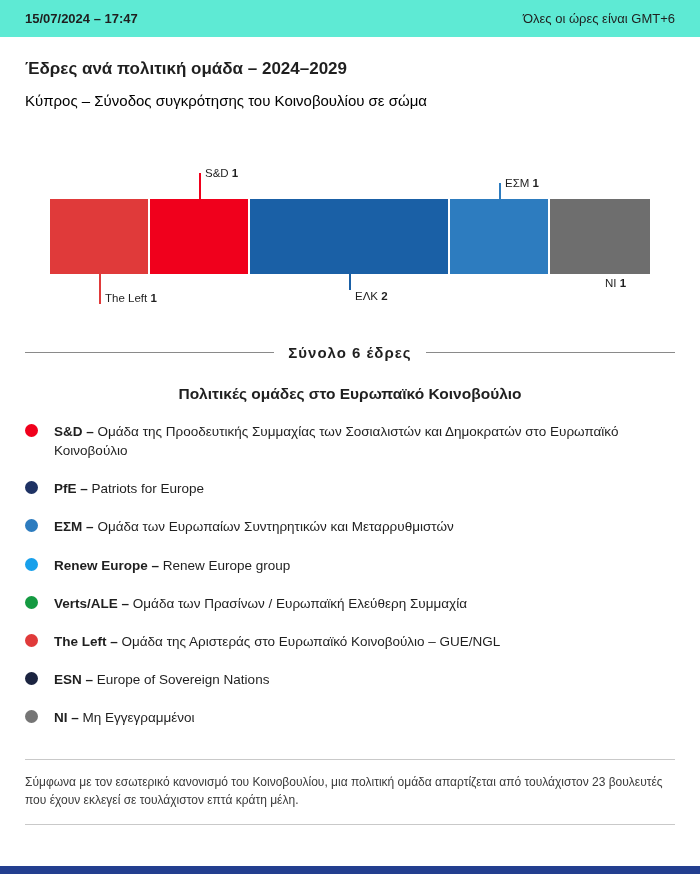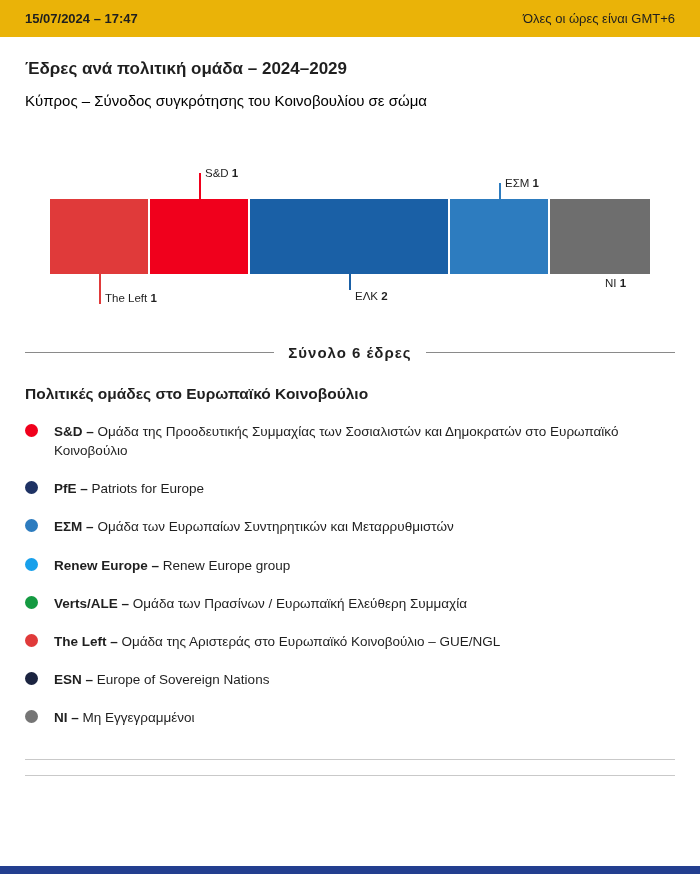--- a/index.html
+++ b/index.html
@@ -24,37 +24,37 @@
   .callout-label{position:absolute;font-size:11.5px;white-space:nowrap;color:#1f1f1f;}
   .callout-label b{font-weight:bold;}
 
   .total-row{display:flex;align-items:center;gap:14px;margin-top:30px;}
   .total-row .line{flex:1;height:1px;background:#8a8a8a;}
   .total-row .label{
     font-family:Liberation Sans, sans-serif;
     font-weight:bold;font-size:15px;letter-spacing:1px;
   }
 
-  .legend-heading{font-size:15.5px;font-weight:bold;margin:24px 0 0;}
+  .legend-heading{font-size:15.5px;font-weight:bold;margin:24px 0 0;text-align:center;}
   .legend-list{margin-top:2px;}
   .legend-item{display:flex;align-items:flex-start;margin-top:19px;font-size:13.5px;line-height:1.42;}
   .dot{width:13px;height:13px;border-radius:50%;flex:0 0 13px;margin:2px 16px 0 0;}
   .legend-text b{font-weight:bold;}
 
   .divider{height:1px;background:#c9c9c9;}
   .divider-top{margin-top:32px;}
   .divider-bottom{margin-top:15px;}
   .footnote{font-size:12px;color:#3a3a3a;line-height:1.5;margin:13px 0 0;max-width:640px;}
 
   .footer-bar{position:absolute;left:0;bottom:0;width:100%;height:8px;}
 </style>
 </head>
 <body>
 
-<div class="topbar" style="background: #eab308;">
+<div class="topbar" style="background: #5eead4;">
   <span class="datetime">15/07/2024 – 17:47</span>
   <span class="tz">Όλες οι ώρες είναι GMT+6</span>
 </div>
 
 <div class="content">
   <h1 class="title">Έδρες ανά πολιτική ομάδα – 2024–2029</h1>
   <h2 class="subtitle">Κύπρος – Σύνοδος συγκρότησης του Κοινοβουλίου σε σώμα</h2>
 
   <div class="chart">
     <div class="bar-area">
@@ -111,17 +111,18 @@
         <span class="dot" style="background: rgb(27, 36, 64);"></span>
         <span class="legend-text"><b>ESN – </b>Europe of Sovereign Nations</span>
       </div>
       <div class="legend-item">
         <span class="dot" style="background: rgb(117, 117, 117);"></span>
         <span class="legend-text"><b>NI – </b>Μη Εγγεγραμμένοι</span>
       </div>
     </div>
 
   <div class="divider divider-top"></div>
+  <p class="footnote">Σύμφωνα με τον εσωτερικό κανονισμό του Κοινοβουλίου, μια πολιτική ομάδα απαρτίζεται από τουλάχιστον 23 βουλευτές που έχουν εκλεγεί σε τουλάχιστον επτά κράτη μέλη.</p>
   <div class="divider divider-bottom"></div>
 
 </div>
 
 <div class="footer-bar" style="background: rgb(35, 62, 143);"></div>
 
 </body></html>

